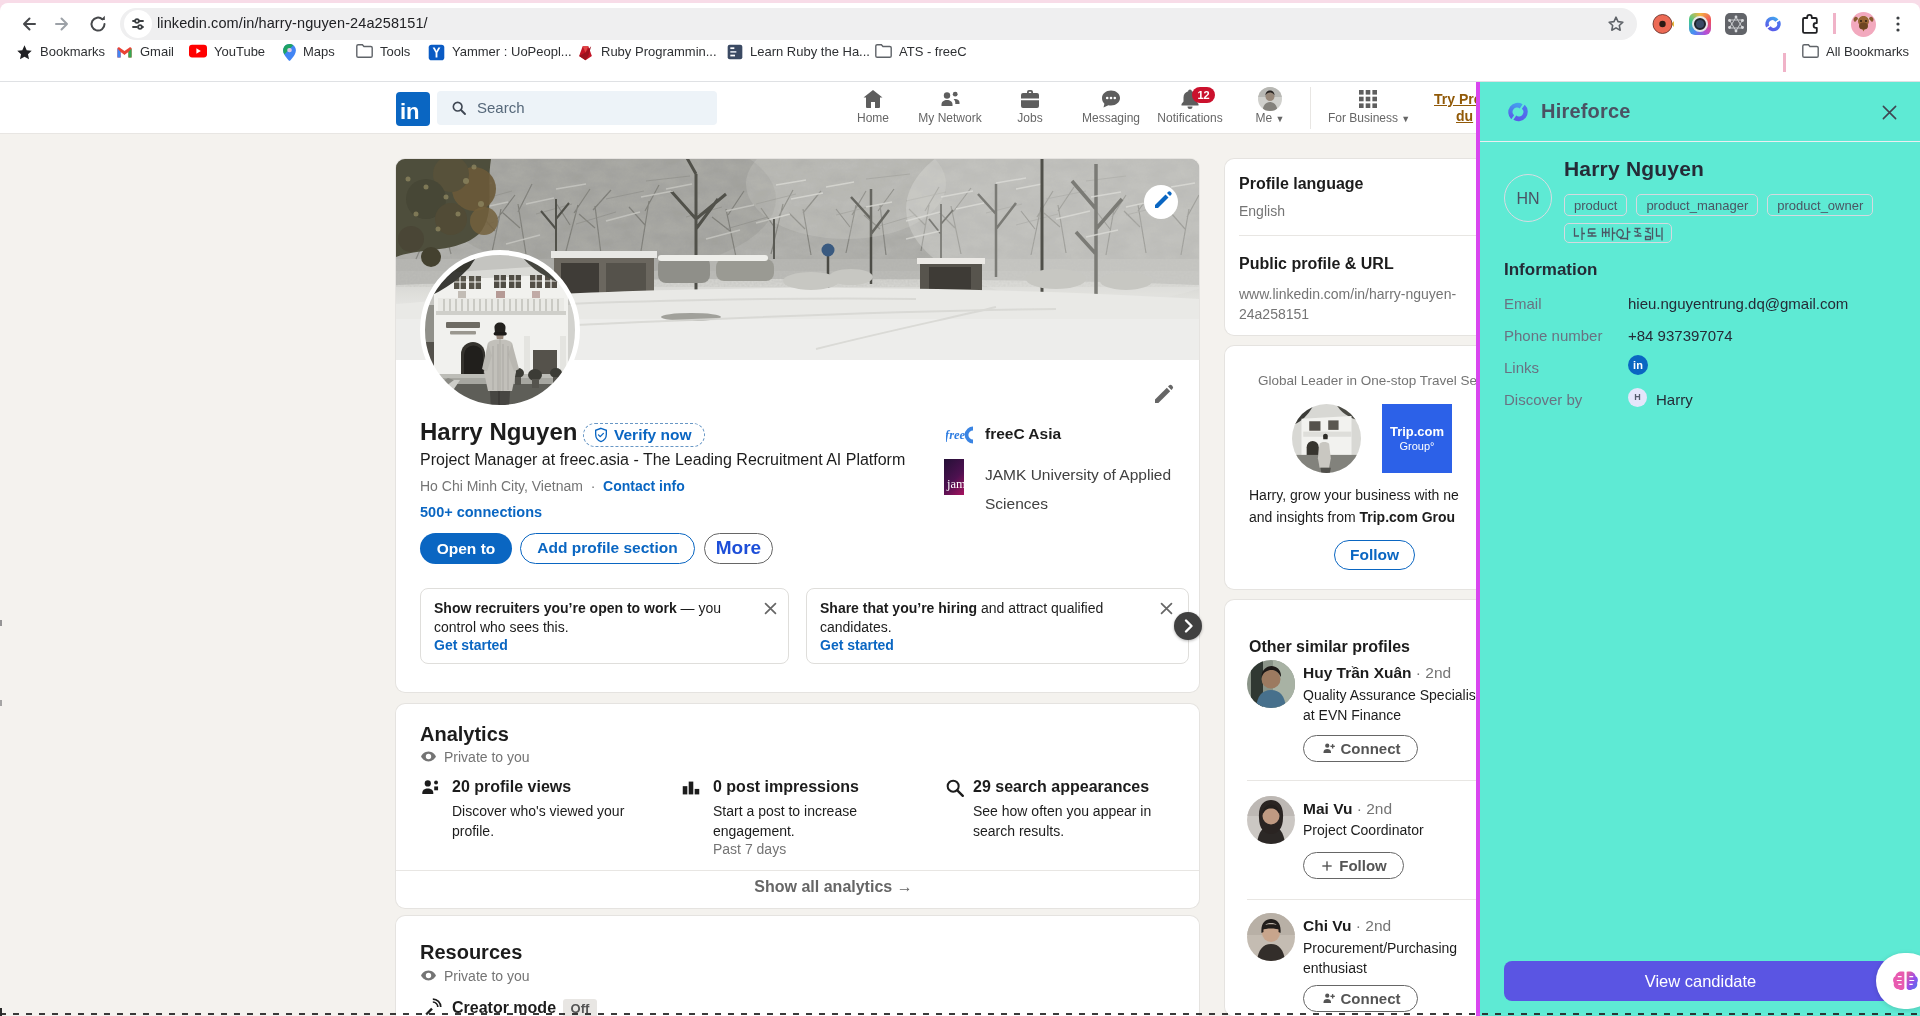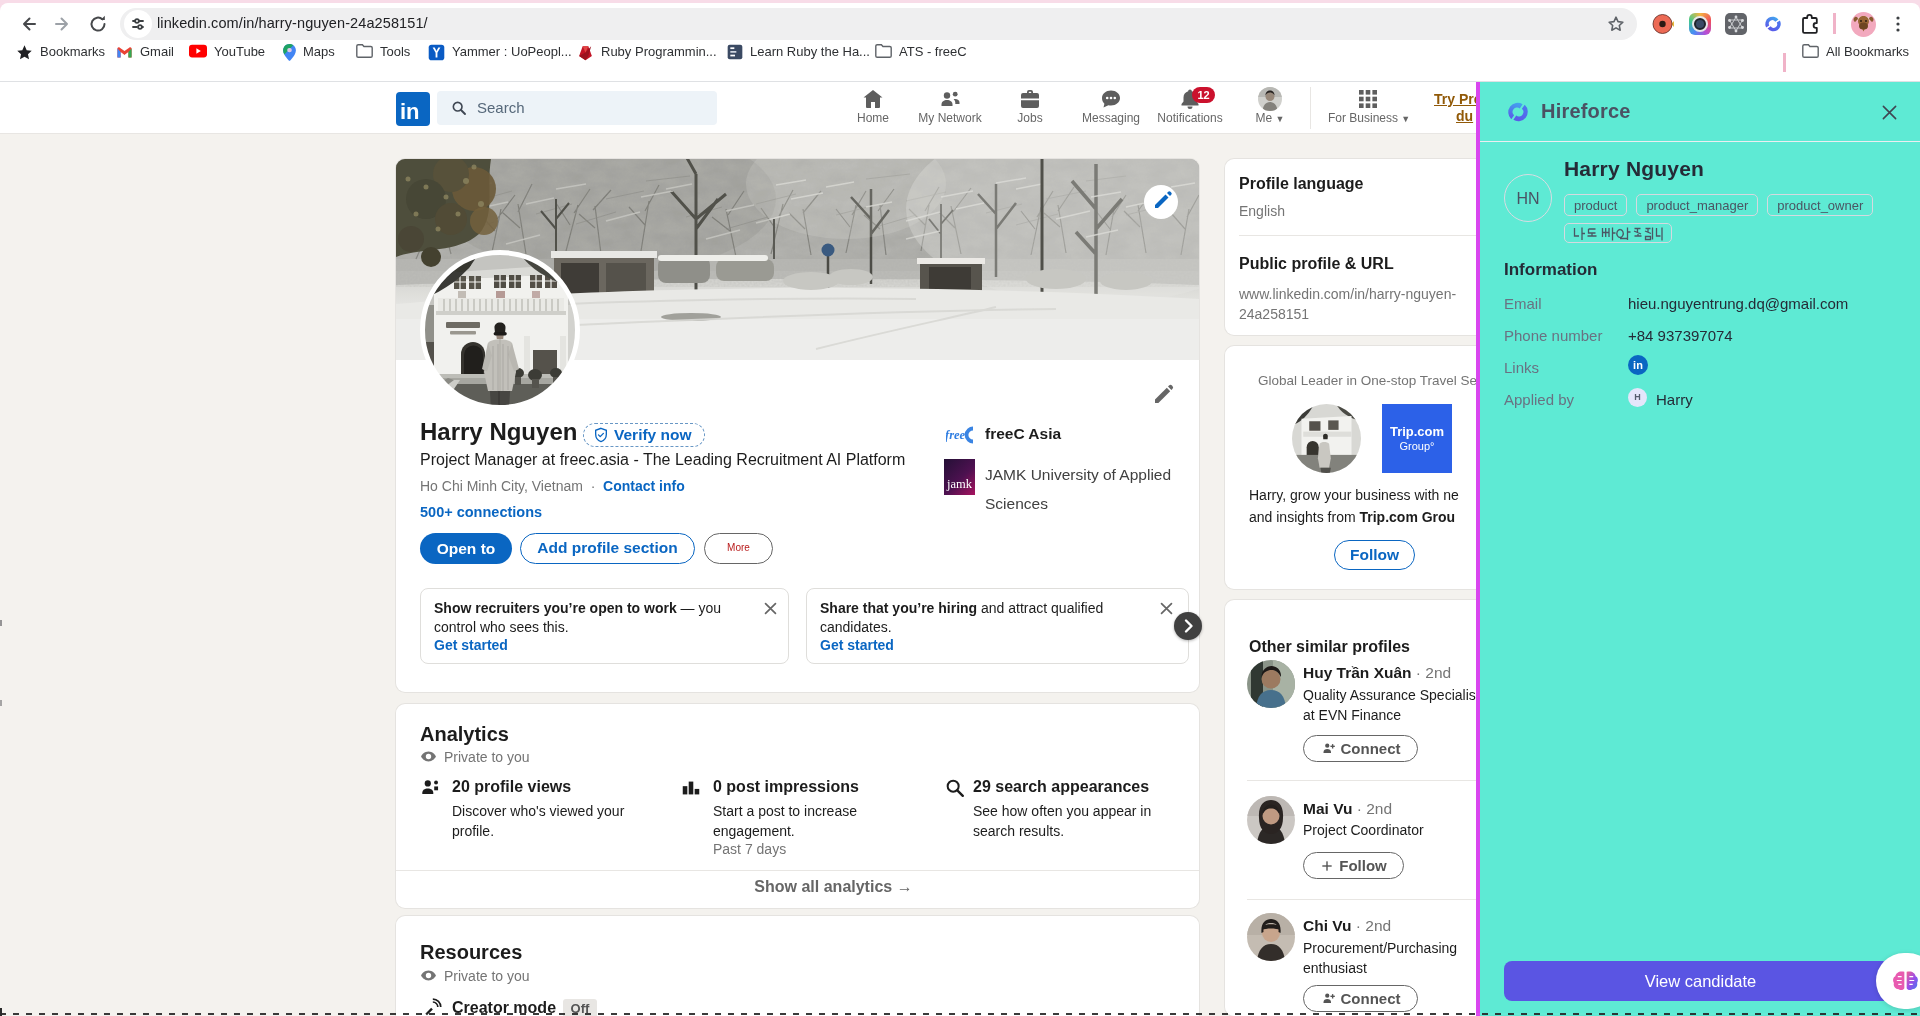--- a/index.html
+++ b/index.html
@@ -558,30 +558,30 @@
           <path d="M8.2 11.8 l2.6 2.6 4.8 -4.8" fill="none" stroke="#0a66c2" stroke-width="2" stroke-linecap="round" stroke-linejoin="round"></path>
         </svg>
       <span style="color:#0a66c2; font-size:15.5px; font-weight:bold;">Verify now</span>
     </div>
     <div class="abs" style="left:24px; top:292px; font-size:16px; color:#1c1c1c;">Project Manager at freec.asia - The Leading Recruitment AI Platform</div>
     <div class="abs" style="left:24px; top:319px; font-size:14px; color:#747474;">Ho Chi Minh City, Vietnam &nbsp;·&nbsp; <span style="color:#0a66c2; font-weight:bold;">Contact info</span></div>
     <div class="abs" style="left:24px; top:345px; font-size:14.5px; color:#0a66c2; font-weight:bold;">500+ connections</div>
 
     <div class="abs" style="left:24px; top:374px; width:92px; height:31px; background:#0a66c2; border-radius:16px; color:#fff; font-size:15.5px; font-weight:bold; text-align:center; line-height:31px;">Open to</div>
     <div class="abs" style="left:124px; top:374px; width:175px; height:31px; border:1.6px solid #0a66c2; border-radius:16px; color:#0a66c2; font-size:15.5px; font-weight:bold; text-align:center; line-height:28px;">Add profile section</div>
-    <div class="abs" style="left:308px; top:374px; width:69px; height:31px; border:1.4px solid #666; border-radius:16px; color:#b91c1c; font-size:10px; font-weight:normal; text-align:center; line-height:28px;">More</div>
+    <div class="abs" style="left:308px; top:374px; width:69px; height:31px; border:1.4px solid #666; border-radius:16px; color:#1d4ed8; font-size:19px; font-weight:bold; text-align:center; line-height:28px;">More</div>
 
     <div class="abs" style="left:550px; top:266px; width:27px; height:19px;">
       <svg width="27" height="19" viewBox="0 0 27 19">
           <path d="M26 4.5 A 8.5 8.5 0 1 0 26 14.5 L 22.5 12.5 A 4.6 4.6 0 1 1 22.5 6.5 z" fill="#2f7de1" transform="translate(8,0.5)" opacity="0.95"></path>
           <text x="-1" y="13.5" font-family="Liberation Serif" font-size="12.5" font-style="italic" font-weight="bold" fill="#2f7de1">free</text>
         </svg>
     </div>
     <div class="abs" style="left:589px; top:266px; font-size:15.5px; font-weight:bold; color:#1c1c1c;">freeC Asia</div>
-    <div class="abs" style="left:548px; top:300px; width:31px; height:36px; background:linear-gradient(135deg,#241036 0%, #4d1150 55%, #a8135f 100%);">
+    <div class="abs" style="left:548px; top:300px; width:20px; height:36px; background:linear-gradient(135deg,#241036 0%, #4d1150 55%, #a8135f 100%);">
       <div style="color:#fff; font-size:12.5px; font-family:'Liberation Serif',serif; position:absolute; left:3px; bottom:3px;">jamk</div>
     </div>
     <div class="abs" style="left:589px; top:301px; width:220px; font-size:15.5px; font-weight:normal; color:#404040; line-height:29px;">JAMK University of Applied Sciences</div>
 
     <div class="abs" style="left:24px; top:429px; width:369px; height:76px; border:1px solid #dfdedb; border-radius:8px;">
       <div class="abs" style="left:13px; top:10px; width:310px; font-size:14px; color:#1c1c1c; line-height:18.5px;"><b>Show recruiters you’re open to work</b> — you control who sees this.<br><span style="color:#0a66c2; font-weight:bold;">Get started</span></div>
       <svg class="abs" style="right:9px; top:11px;" width="17" height="17" viewBox="0 0 24 24">
           <path d="M5 5 L19 19 M19 5 L5 19" stroke="#666" stroke-width="2.4" stroke-linecap="round"></path>
         </svg>
     </div>
@@ -803,21 +803,21 @@
             </g>
           </svg></span>
     </div>
     <div class="abs" style="left:24px; top:178px; font-size:17px; font-weight:bold; color:#252b37;">Information</div>
     <div class="abs inflabel" style="left:24px; top:213px;">Email</div>
     <div class="abs infval" style="left:148px; top:213px;">hieu.nguyentrung.dq@gmail.com</div>
     <div class="abs inflabel" style="left:24px; top:245px;">Phone number</div>
     <div class="abs infval" style="left:148px; top:245px;">+84 937397074</div>
     <div class="abs inflabel" style="left:24px; top:277px;">Links</div>
     <div class="abs" style="left:148px; top:273px; width:20px; height:20px; border-radius:50%; background:#0a66c2; color:#fff; font-size:11px; font-weight:bold; text-align:center; line-height:20px;">in</div>
-    <div class="abs inflabel" style="left:24px; top:309px;">Applied by</div>
+    <div class="abs inflabel" style="left:24px; top:309px;">Discover by</div>
     <div class="abs" style="left:148px; top:306px; width:19px; height:19px; border-radius:50%; background:#e4e6fb; color:#555d6e; font-size:9px; font-weight:bold; text-align:center; line-height:19px;">H</div>
     <div class="abs infval" style="left:176px; top:309px;">Harry</div>
     <div class="abs" id="viewbtn">View candidate</div>
     <div class="abs" style="left:396px; top:871px; width:60px; height:56px; background:#fff; border-radius:28px; box-shadow:0 1px 5px rgba(0,0,0,0.15);"></div>
     <svg class="abs" style="left:412px; top:888px;" width="27" height="21" viewBox="0 0 28 21">
       <defs>
           <linearGradient id="brg" x1="0" y1="0" x2="1" y2="1">
             <stop offset="0" stop-color="#f06292"></stop>
             <stop offset="0.5" stop-color="#9c4de8"></stop>
             <stop offset="1" stop-color="#3d7bf0"></stop>

